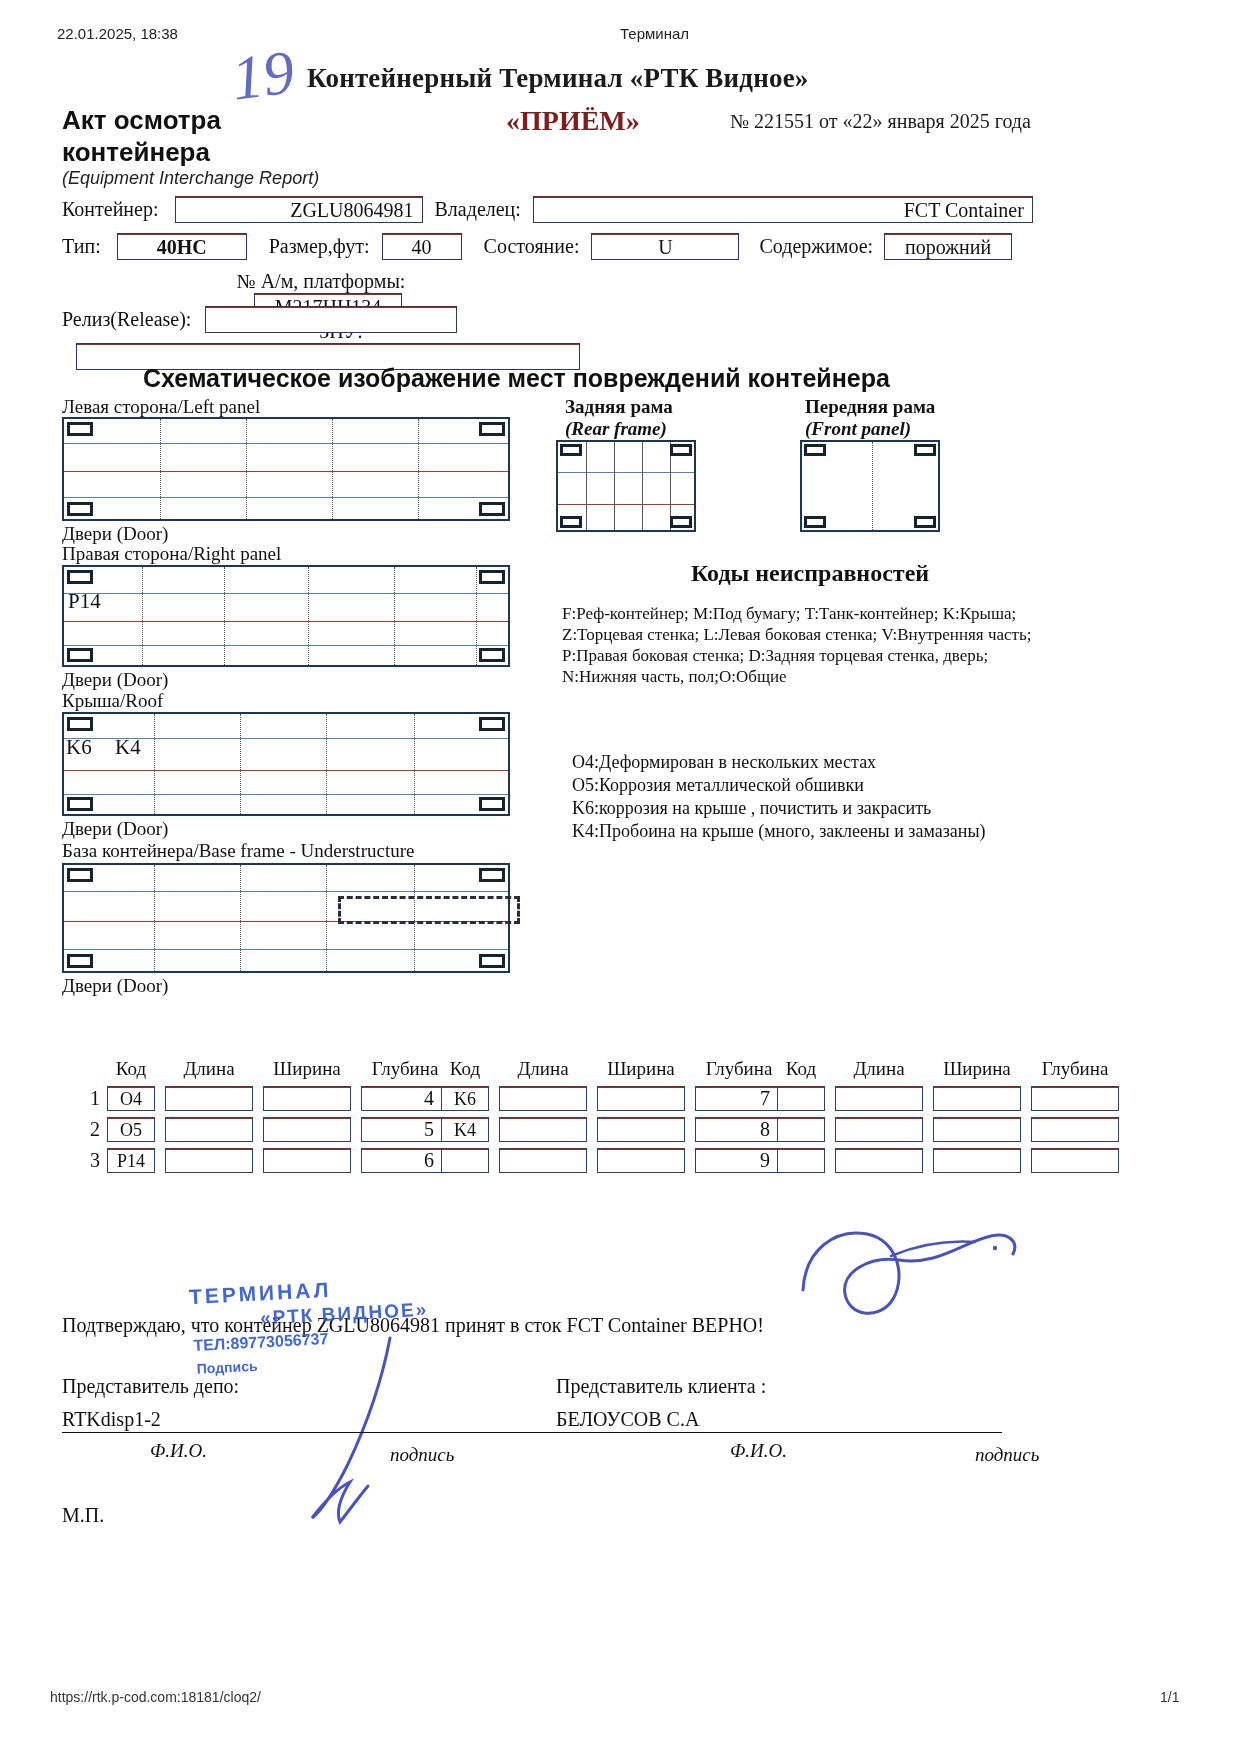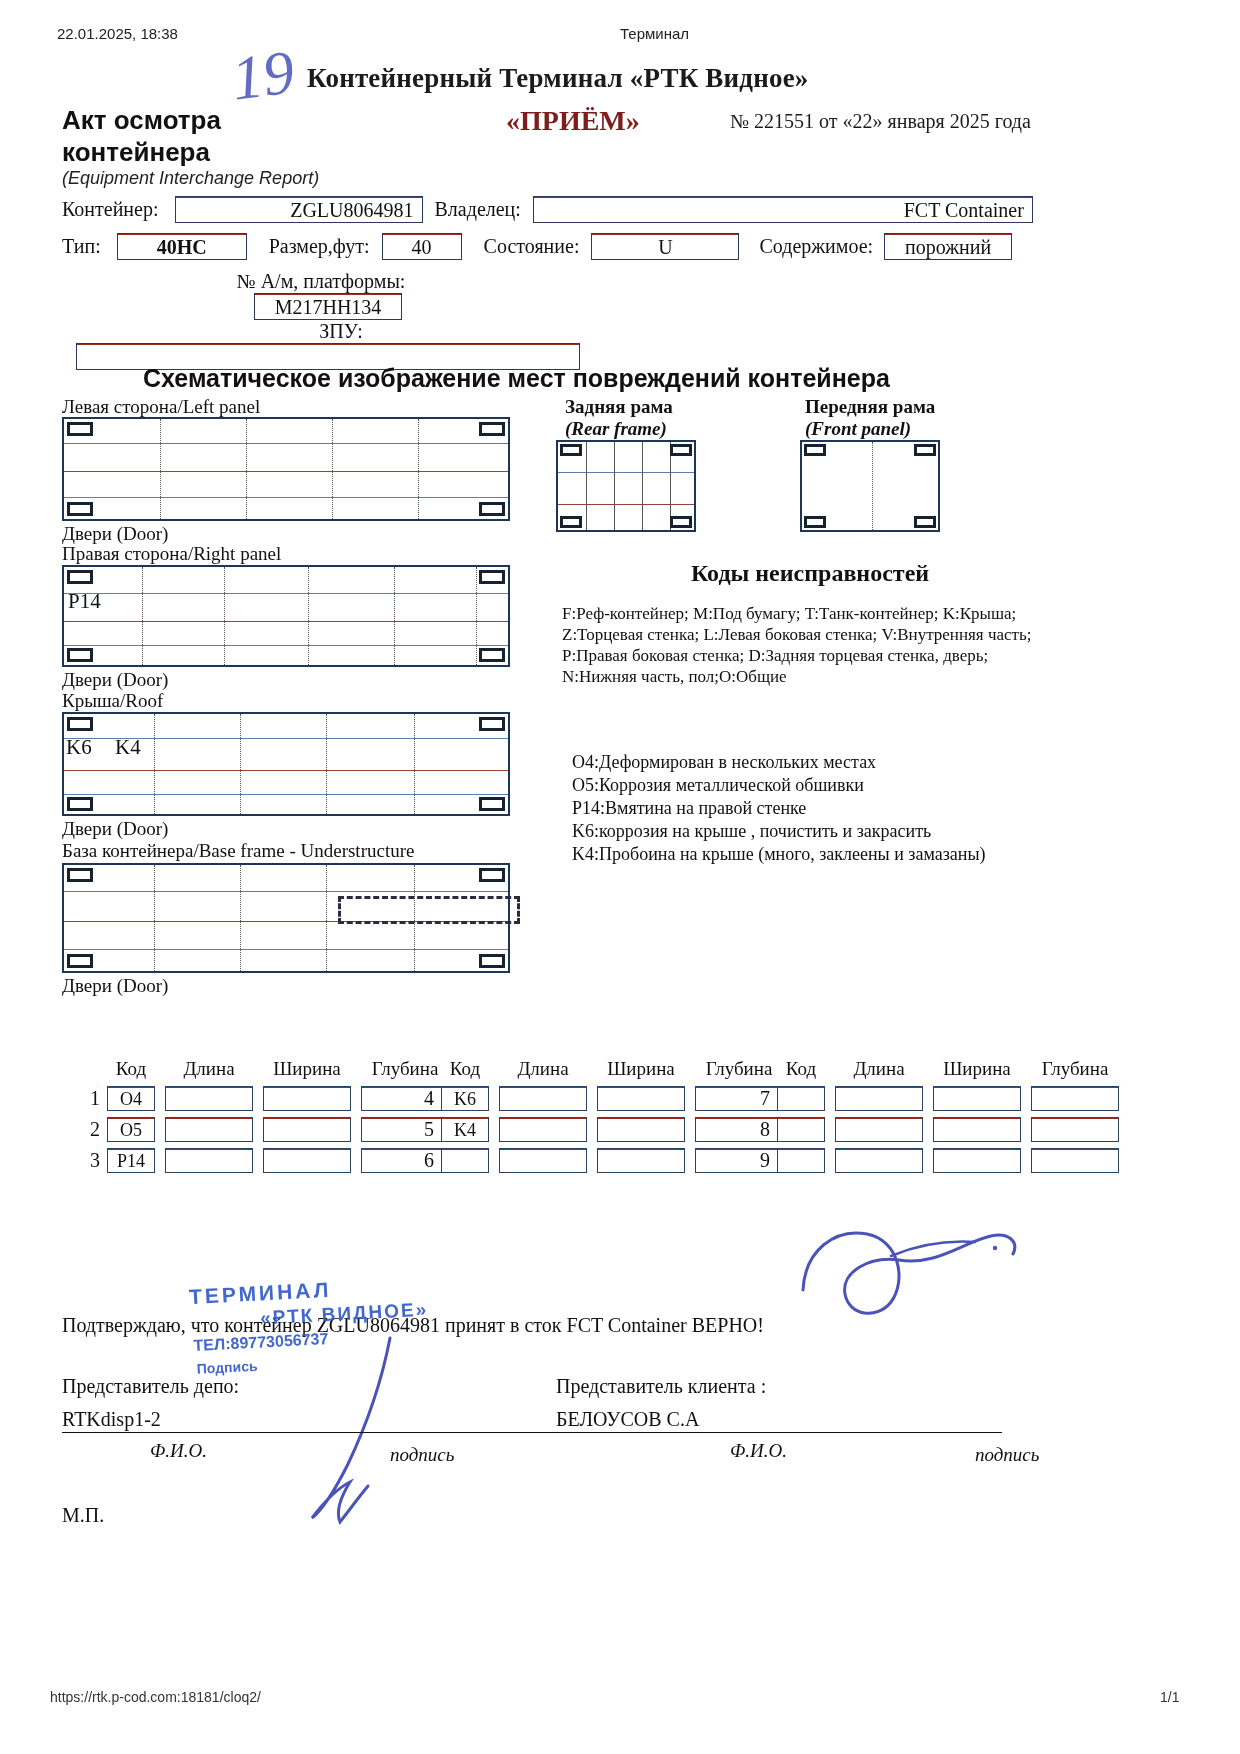--- a/index.html
+++ b/index.html
@@ -204,20 +204,24 @@
     <span class="fbox" style="width:128px;margin-left:11px;text-align:center;">порожний</span>
   </div>
 
   <div class="frow" id="row-plate">
     <span class="lbl">№ А/м, платформы:</span>
     <span class="fbox" style="width:148px;margin-left:14px;">M217HH134</span>
     <span class="lbl" style="margin-left:40px;">ЗПУ:</span>
     <span class="fbox" style="width:504px;margin-left:14px;"></span>
   </div>
 
+  <div class="frow" id="row-release">
+    <span class="lbl">Релиз(Release):</span>
+    <span class="fbox" style="width:252px;margin-left:14px;"></span>
+  </div>
 
   <div class="sec-title">Схематическое изображение мест повреждений контейнера</div>
 
   <div class="panel-label" style="left:62px;top:396px;">
     <span>Левая сторона/Left panel</span>
   </div>
   <div class="cbox" style="left:62px;top:417px;width:448px;height:104px;">
     <div class="hline" style="top:24px;"></div>
     <div class="hline red" style="top:52px;"></div>
     <div class="hline" style="top:78px;"></div>
@@ -324,21 +328,20 @@
   <div class="rt-list" style="left:562px;top:603px;">
     <div>F:Реф-контейнер; M:Под бумагу; T:Танк-контейнер; K:Крыша;</div>
     <div>Z:Торцевая стенка; L:Левая боковая стенка; V:Внутренняя часть;</div>
     <div>P:Правая боковая стенка; D:Задняя торцевая стенка, дверь;</div>
     <div>N:Нижняя часть, пол;O:Общие</div>
   </div>
 
   <div class="info-list" style="left:572px;top:751px;">
     <div>O4:Деформирован в нескольких местах</div>
     <div>O5:Коррозия металлической обшивки</div>
-    <div>P14:Вмятина на правой стенке</div>
     <div>K6:коррозия на крыше , почистить и закрасить</div>
     <div>K4:Пробоина на крыше (много, заклеены и замазаны)</div>
   </div>
 
   <div class="codetbl" style="left:78px;top:1058px;">
     <div class="ct-head" style="margin-left:29px;">
       <span class="c-code" style="margin-right:10px;">Код</span>
       <span class="c-dim" style="margin-right:10px;">Длина</span>
       <span class="c-dim" style="margin-right:10px;">Ширина</span>
       <span class="c-dim">Глубина</span>

